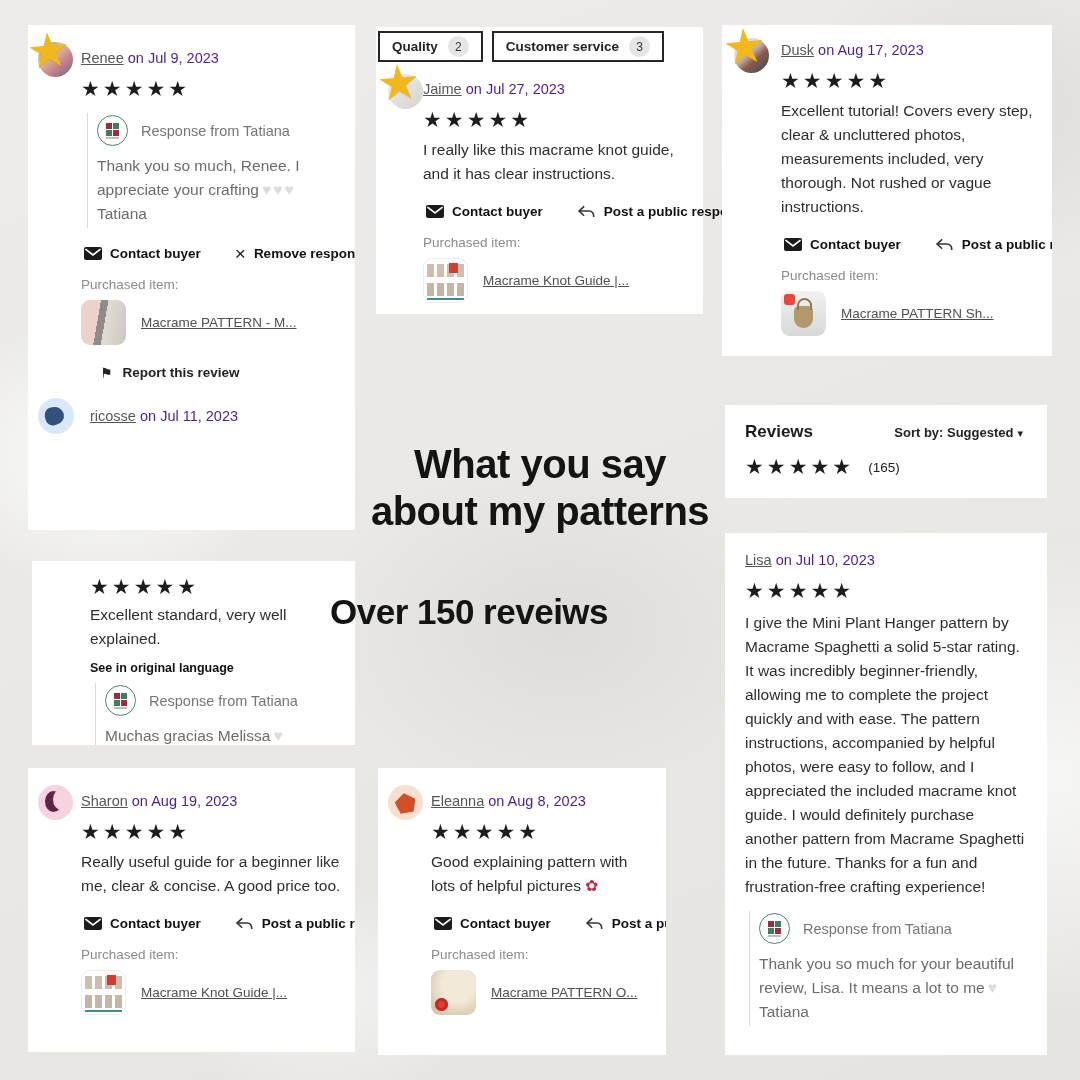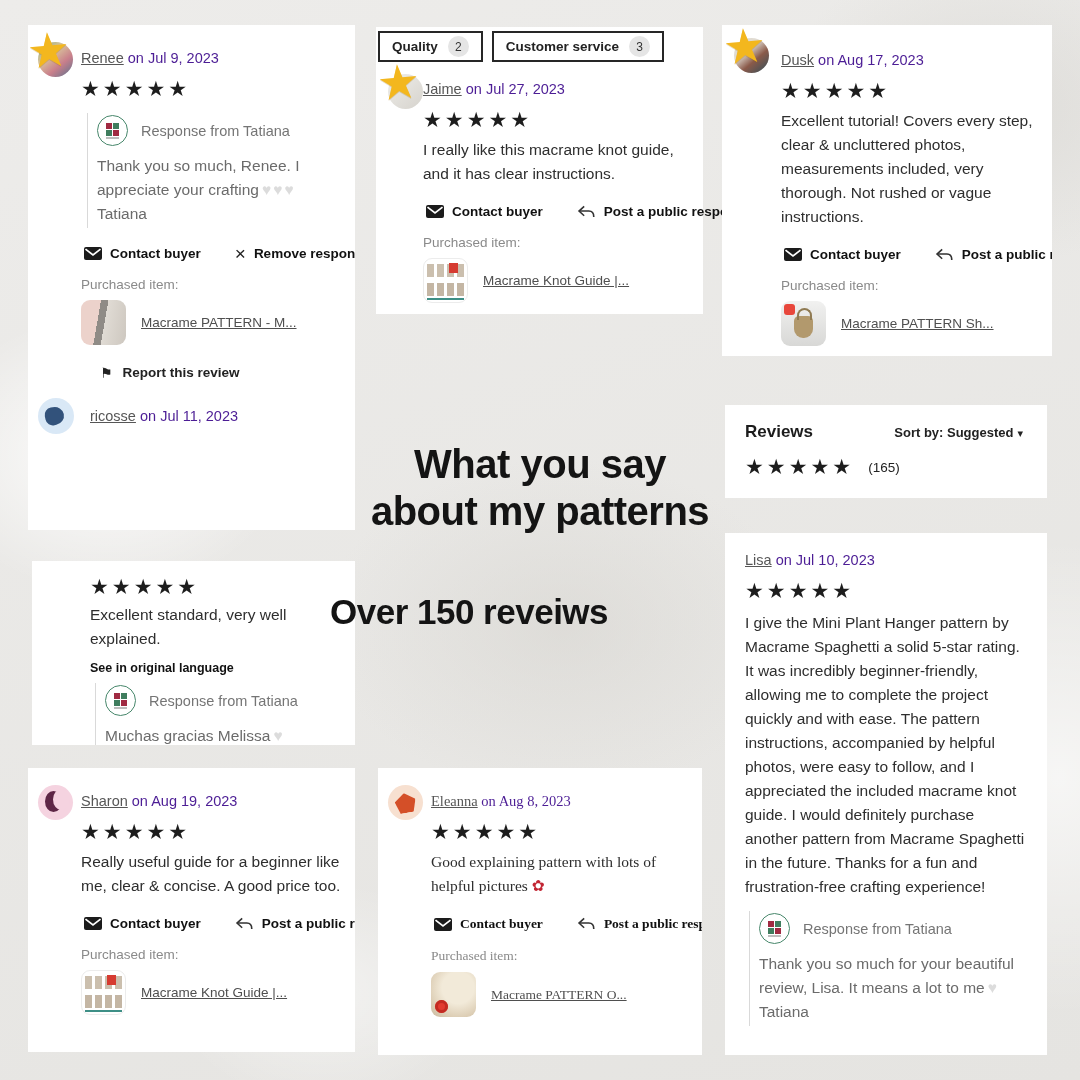--- a/index.html
+++ b/index.html
@@ -12,21 +12,21 @@
       radial-gradient(340px 240px at 52% 58%, rgba(213,211,206,.55), rgba(213,211,206,0) 70%),
       radial-gradient(300px 220px at 92% 10%, rgba(209,207,202,.5), rgba(209,207,202,0) 72%),
       radial-gradient(280px 340px at 98% 72%, rgba(255,255,255,.65), rgba(255,255,255,0) 70%),
       radial-gradient(220px 160px at 30% 92%, rgba(255,255,255,.5), rgba(255,255,255,0) 70%),
       linear-gradient(160deg,#edecea,#e5e4e1);}
   .card{position:absolute;background:#fff;overflow:hidden;}
   .card-a{left:28px;top:25px;width:327px;height:505px;}
   .card-b{left:32px;top:561px;width:323px;height:184px;}
   .card-c{left:28px;top:768px;width:327px;height:284px;}
   .card-d{left:376px;top:27px;width:327px;height:287px;overflow:visible;}
-  .card-e{left:378px;top:768px;width:324px;height:287px;font-family:Liberation Serif, serif;}
+  .card-e{left:378px;top:768px;width:288px;height:287px;}
   .card-f{left:722px;top:25px;width:330px;height:331px;}
   .card-g{left:725px;top:405px;width:322px;height:93px;}
   .card-h{left:725px;top:533px;width:322px;height:522px;}
 
   .avatar{position:absolute;left:10px;top:17px;width:35px;height:35px;border-radius:50%;}
   .sticker{position:absolute;left:-11px;top:-15px;font-size:48px;line-height:1;color:#f3b71e;
     transform:rotate(-5deg);text-shadow:0 1px 0 rgba(160,110,0,.25);}
   .av-renee{background:linear-gradient(140deg,#8aa36f 0%,#d9c49b 35%,#c97f8b 65%,#56718f 100%);}
   .av-jaime{background:linear-gradient(140deg,#efeeea,#d6d3cd);}
   .av-dusk{background:linear-gradient(140deg,#e0dbd2 35%,#8a5a4a 62%,#2f4e5a 100%);}
@@ -99,21 +99,21 @@
   .badge{width:21px;height:21px;border-radius:50%;background:#e5e5e5;display:flex;align-items:center;justify-content:center;font-size:12px;font-weight:normal;color:#333;}
   .card-d .avatar{left:12px;top:47px;}
   .card-d .head{padding:18px 16px 0 47px;}
   .card-d .stars{margin-left:47px;}
   .card-d .rtext{margin-left:47px;}
   .card-d .actions{margin-left:50px;}
   .card-d .plabel,.card-d .item-row{margin-left:47px;}
 
   
   .card-f .avatar{top:13px;left:12px;}
-  .card-f .head{padding-top:26px;margin-left:6px;}
+  .card-f .head{padding-top:16px;margin-left:6px;}
   .card-f .stars,.card-f .rtext,.card-f .plabel,.card-f .item-row{margin-left:59px;}
   .card-f .actions{margin-left:62px;}
   .card-f .rtext{margin-right:14px;}
 
   
   .g-head{display:flex;align-items:baseline;justify-content:space-between;padding:17px 24px 0 20px;}
   .g-title{font-weight:bold;font-size:17px;color:#1c1c1c;}
   .g-sort{font-weight:bold;font-size:13px;color:#222;cursor:pointer;}
   .caret{font-size:11px;margin-left:4px;}
   .g-stars{display:flex;align-items:center;gap:14px;padding:13px 0 0 20px;}

